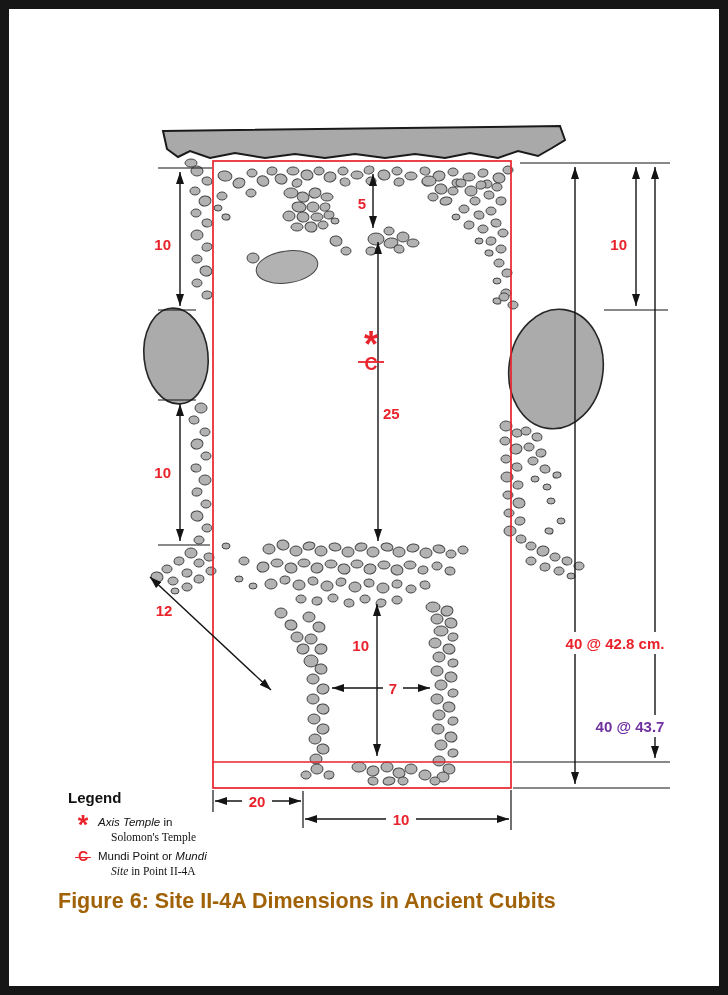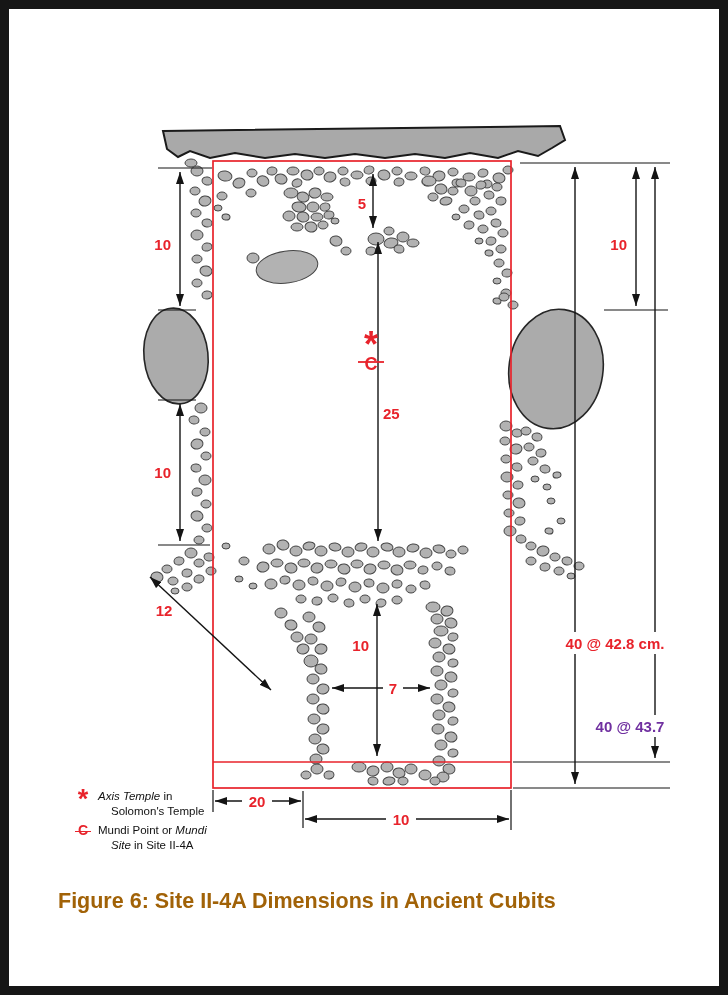--- a/index.html
+++ b/index.html
@@ -18,21 +18,21 @@
   .dim-label.purple{fill:#7030a0;}
   .sym{fill:#e8232b;font-weight:bold;}
   .symline{stroke:#e8232b;stroke-width:1.8;}
   .legend{position:absolute;left:68px;top:789px;width:190px;color:#111;}
   .legend-title{font-weight:bold;font-size:15px;margin-bottom:9px;}
   .legend-item{display:flex;margin-bottom:5px;font-size:11.5px;line-height:1.28;}
   .legend-symcol{flex:0 0 30px;text-align:center;}
   .ast-sym{color:#e8232b;font-size:27px;font-weight:bold;line-height:0.75;display:inline-block;}
   .c-sym{color:#e8232b;font-weight:bold;font-size:14px;position:relative;display:inline-block;line-height:1;}
   .c-sym::after{content:"";position:absolute;left:-3px;right:-3px;top:52%;border-top:1.6px solid #e8232b;}
-  .l2{display:block;margin-left:13px;}
+  .l2{display:block;margin-left:13px;font-family:Liberation Serif, serif;}
   .caption{position:absolute;left:58px;top:889px;font-size:21.5px;font-weight:bold;color:#a16207;}
 </style>
 </head>
 <body>
 
 <div class="page">
 
   <svg width="728" height="995" viewBox="0 0 728 995">
     <defs>
       <marker id="ae" viewBox="0 0 12 8" markerWidth="12" markerHeight="8" refX="12" refY="4" orient="auto" markerUnits="userSpaceOnUse">
@@ -402,32 +402,33 @@
     </g>
 
     <g>
       <text class="sym" x="371" y="357" font-size="36" text-anchor="middle">*</text>
       <line class="symline" x1="358" y1="362" x2="384" y2="362"></line>
       <text class="sym" x="371" y="370" font-size="18" text-anchor="middle">C</text>
     </g>
   </svg>
 
   <div class="legend">
+    <div class="legend-title">Legend</div>
     <div class="legend-item">
       <span class="legend-symcol"><span class="ast-sym">*</span></span>
       <span class="legend-text">
         <span><i>Axis Temple</i><span> in</span></span>
         <span class="l2">Solomon's Temple</span>
       </span>
     </div>
     <div class="legend-item">
       <span class="legend-symcol"><span class="c-sym">C</span></span>
       <span class="legend-text">
         <span><span>Mundi Point or </span><i>Mundi</i></span>
-        <span class="l2"><i>Site</i><span> in Site II-4A</span></span>
+        <span class="l2"><i>Site</i><span> in Point II-4A</span></span>
       </span>
     </div>
   </div>
 
   <div class="caption">Figure 6: Site II-4A Dimensions in Ancient Cubits</div>
 
   <div class="frame"></div>
 </div>
 
 </body></html>

